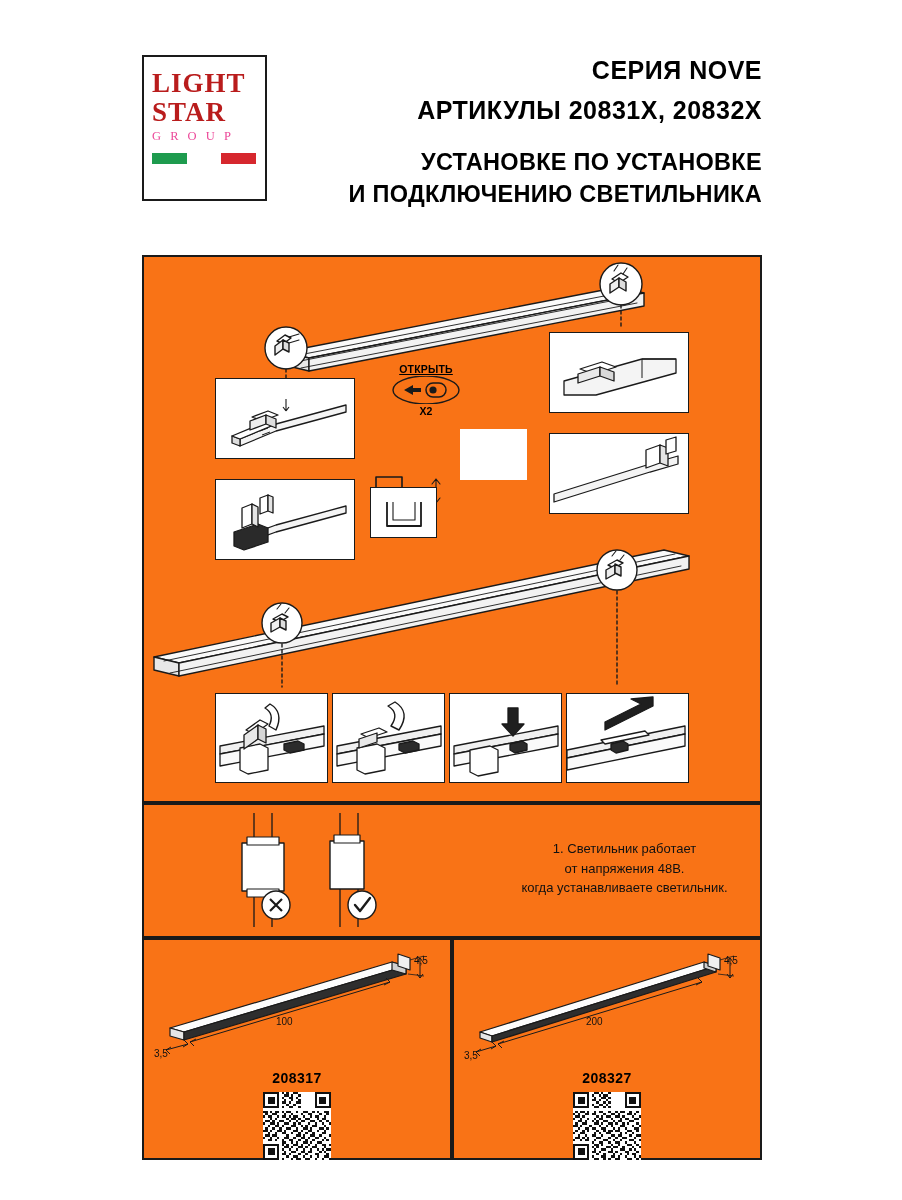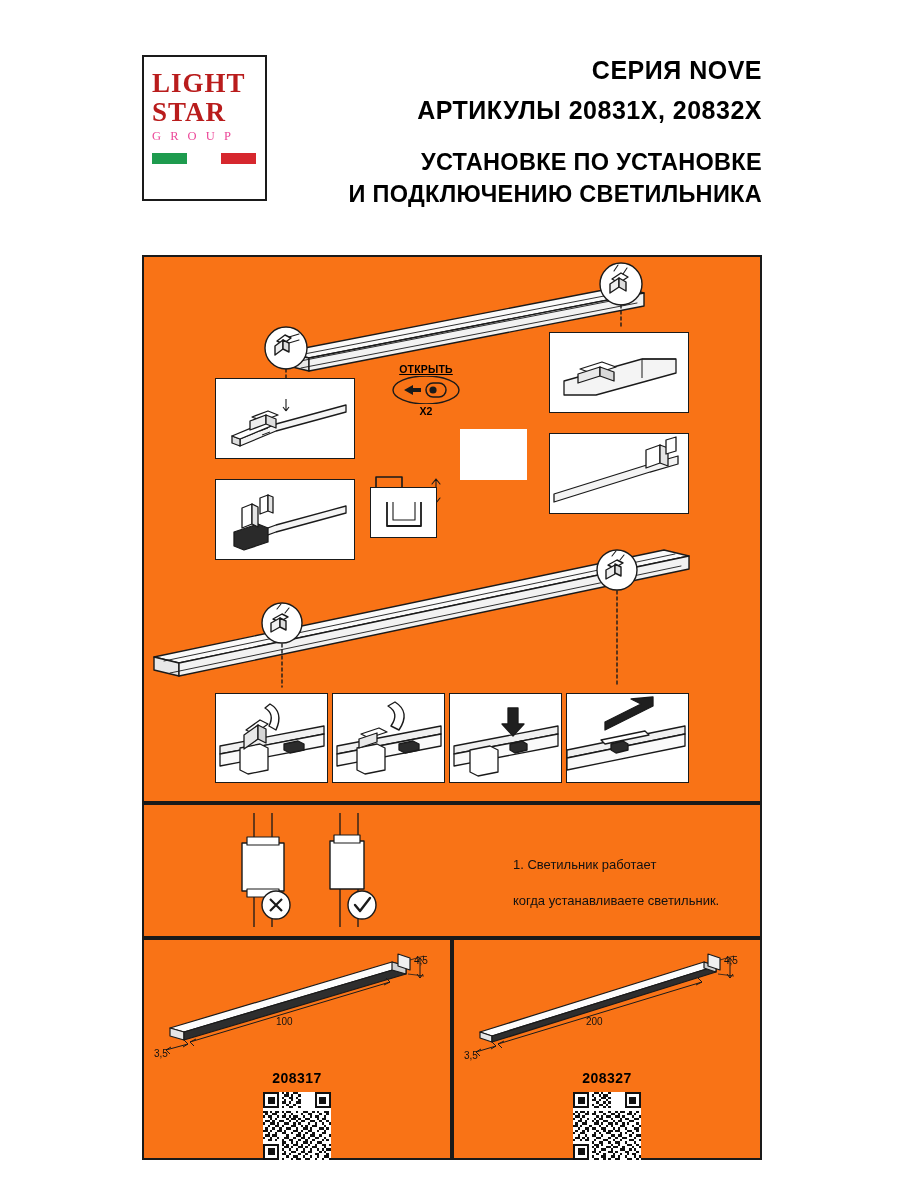--- a/index.html
+++ b/index.html
@@ -136,21 +136,21 @@
   
   .notes-text {
     position: absolute;
     left: 497px;
     top: 839px;
     width: 255px;
     font-size: 13px;
     line-height: 1.5;
     color: #111;
   }
-  .notes-text p { margin: 16px; }
+  .notes-text p { margin: 0; text-align: center; }
 
   
   .prod-code {
     position: absolute;
     font-size: 14px;
     font-weight: 700;
     letter-spacing: 0.5px;
     text-align: center;
     width: 200px;
   }
@@ -386,20 +386,21 @@
         <rect x="186" y="36" width="34" height="48" fill="#fff" stroke-width="1.4"></rect>
         <rect x="190" y="30" width="26" height="8" fill="#fff" stroke-width="1.2"></rect>
         <circle cx="218" cy="100" r="14" fill="#fff" stroke-width="1.4"></circle>
         <path d="M211 100 l5 6 l10 -13" stroke-width="2.4" stroke-linecap="round"></path>
       </g>
     </svg>
   </div>
 
   <div class="notes-text">
     <p>1. Светильник работает</p>
+    <p>от напряжения 48В.</p>
     <p>когда устанавливаете светильник.</p>
   </div>
 
   <div class="panel panel-prodA">
     <svg class="svg-abs" width="306" height="218" viewBox="0 0 306 218" fill="none" stroke="#1a1a1a" stroke-width="1.2" stroke-linejoin="round">
 
       <path d="M26 88 L248 22 L262 26 L40 92 Z" fill="#fdfdfd"></path>
       <path d="M26 88 L26 96 L40 100 L40 92 Z" fill="#e6e6e6"></path>
       <path d="M40 92 L262 26 L262 34 L40 100 Z" fill="#2e2e2e" stroke="#1a1a1a"></path>
       <path d="M248 22 L262 26 L262 34 L248 30 Z" fill="#cfcfcf"></path>

